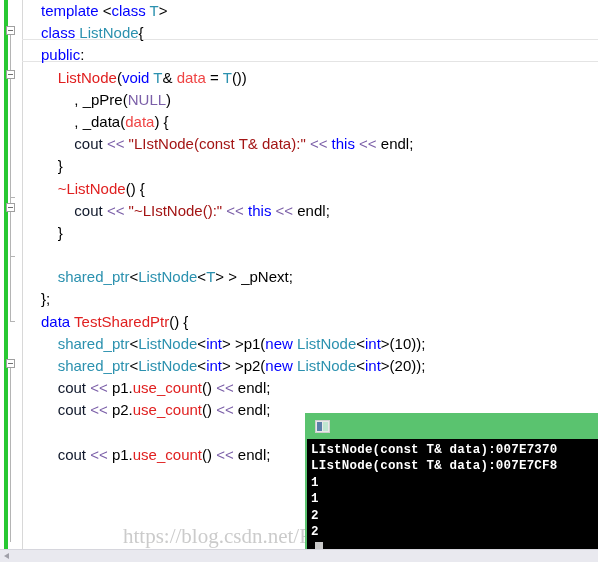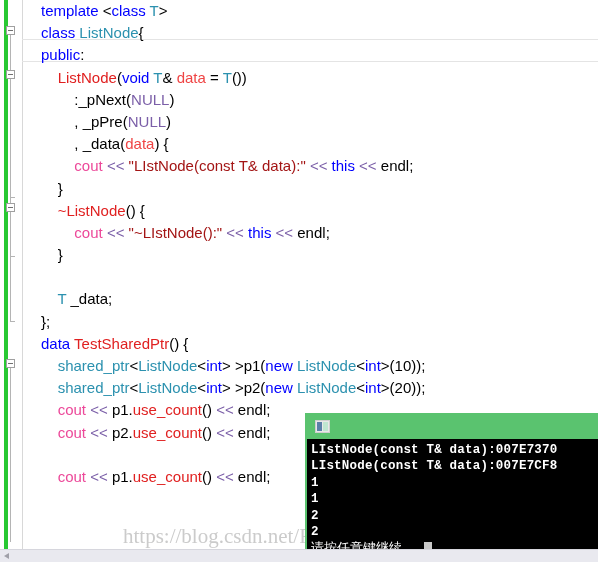--- a/index.html
+++ b/index.html
@@ -34,21 +34,21 @@
     letter-spacing:0px;
     color:#000000;
   }
   .sep{
     position:absolute;left:22px;width:576px;height:1px;background:#e4e4e4;
   }
   
   .kw{color:#0000ff;}
   .ty{color:#2b91af;}
   .str{color:#a31515;}
-  .cl{color:#ec4899;}        
+  .cl{color:#0f172a;}        
   .op{color:#7b5fa8;}        
   .fn{color:#e02020;}        
   .gr{color:#ef4444;}        
   .pl{color:#000000;}
   
   .fold{
     position:absolute;left:6px;width:9px;height:9px;
     border:1px solid #a0a0a0;background:#ffffff;box-sizing:border-box;
   }
   .fold:before{
@@ -146,30 +146,29 @@
   <div class="fold" style="top:359px;"></div>
 
   <div class="sep" style="top:39px;"></div>
   <div class="sep" style="top:61px;"></div>
 
   <div id="code">
       <div class="ln"><span class="kw">template</span><span class="pl"> </span><span class="pl">&lt;</span><span class="kw">class</span><span class="pl"> </span><span class="ty">T</span><span class="pl">&gt;</span></div>
       <div class="ln"><span class="kw">class</span><span class="pl"> </span><span class="ty">ListNode</span><span class="pl">{</span></div>
       <div class="ln"><span class="kw">public</span><span class="pl">:</span></div>
       <div class="ln"><span>    </span><span class="fn">ListNode</span><span class="pl">(</span><span class="kw">void</span><span class="pl"> </span><span class="ty">T</span><span class="pl">&amp; </span><span class="gr">data</span><span class="pl"> = </span><span class="ty">T</span><span class="pl">())</span></div>
-      <div class="ln"><span>        </span><span class="pl">:_pNext</span><span class="pl">(</span><span class="op">NULL</span><span class="pl">)</span></div>
       <div class="ln"><span>        </span><span class="pl">, _pPre</span><span class="pl">(</span><span class="op">NULL</span><span class="pl">)</span></div>
       <div class="ln"><span>        </span><span class="pl">, _data</span><span class="pl">(</span><span class="gr">data</span><span class="pl">) {</span></div>
       <div class="ln"><span>        </span><span class="cl">cout</span><span class="pl"> </span><span class="op">&lt;&lt;</span><span class="pl"> </span><span class="str">"LIstNode(const T&amp; data):"</span><span class="pl"> </span><span class="op">&lt;&lt;</span><span class="pl"> </span><span class="kw">this</span><span class="pl"> </span><span class="op">&lt;&lt;</span><span class="pl"> endl;</span></div>
       <div class="ln"><span>    </span><span class="pl">}</span></div>
       <div class="ln"><span>    </span><span class="fn">~ListNode</span><span class="pl">() {</span></div>
       <div class="ln"><span>        </span><span class="cl">cout</span><span class="pl"> </span><span class="op">&lt;&lt;</span><span class="pl"> </span><span class="str">"~LIstNode():"</span><span class="pl"> </span><span class="op">&lt;&lt;</span><span class="pl"> </span><span class="kw">this</span><span class="pl"> </span><span class="op">&lt;&lt;</span><span class="pl"> endl;</span></div>
       <div class="ln"><span>    </span><span class="pl">}</span></div>
       <div class="ln">&nbsp;</div>
-      <div class="ln"><span>    </span><span class="ty">T</span><span class="pl"> _data;</span></div>
+      <div class="ln"><span>    </span><span class="ty">shared_ptr</span><span class="pl">&lt;</span><span class="ty">ListNode</span><span class="pl">&lt;</span><span class="ty">T</span><span class="pl">&gt; &gt; _pNext;</span></div>
       <div class="ln"><span class="pl">};</span></div>
       <div class="ln"><span class="kw">data</span><span class="pl"> </span><span class="fn">TestSharedPtr</span><span class="pl">() {</span></div>
       <div class="ln"><span>    </span><span class="ty">shared_ptr</span><span class="pl">&lt;</span><span class="ty">ListNode</span><span class="pl">&lt;</span><span class="kw">int</span><span class="pl">&gt; &gt;p1(</span><span class="kw">new</span><span class="pl"> </span><span class="ty">ListNode</span><span class="pl">&lt;</span><span class="kw">int</span><span class="pl">&gt;(10));</span></div>
       <div class="ln"><span>    </span><span class="ty">shared_ptr</span><span class="pl">&lt;</span><span class="ty">ListNode</span><span class="pl">&lt;</span><span class="kw">int</span><span class="pl">&gt; &gt;p2(</span><span class="kw">new</span><span class="pl"> </span><span class="ty">ListNode</span><span class="pl">&lt;</span><span class="kw">int</span><span class="pl">&gt;(20));</span></div>
       <div class="ln"><span>    </span><span class="cl">cout</span><span class="pl"> </span><span class="op">&lt;&lt;</span><span class="pl"> p1.</span><span class="fn">use_count</span><span class="pl">() </span><span class="op">&lt;&lt;</span><span class="pl"> endl;</span></div>
       <div class="ln"><span>    </span><span class="cl">cout</span><span class="pl"> </span><span class="op">&lt;&lt;</span><span class="pl"> p2.</span><span class="fn">use_count</span><span class="pl">() </span><span class="op">&lt;&lt;</span><span class="pl"> endl;</span></div>
       <div class="ln"><span>    </span></div>
       <div class="ln"><span>    </span><span class="cl">cout</span><span class="pl"> </span><span class="op">&lt;&lt;</span><span class="pl"> p1.</span><span class="fn">use_count</span><span class="pl">() </span><span class="op">&lt;&lt;</span><span class="pl"> endl;</span></div>
     </div>
 </div>
@@ -182,20 +181,20 @@
   </div>
   <div id="console-body">
     <div id="console-out">
         <div class="cline">LIstNode(const T&amp; data):007E7370</div>
         <div class="cline">LIstNode(const T&amp; data):007E7CF8</div>
         <div class="cline">1</div>
         <div class="cline">1</div>
         <div class="cline">2</div>
         <div class="cline">2</div>
       </div>
-    <div class="cline-cn"><span>请按任意键继续. . .</span><span class="caret"></span></div>
+    <div class="cline-cn"><span class="caret"></span></div>
   </div>
 </div>
 
 <div id="hscroll">
   <div id="hscroll-left"></div>
   <div id="hscroll-thumb"></div>
 </div>
 
 </body></html>

